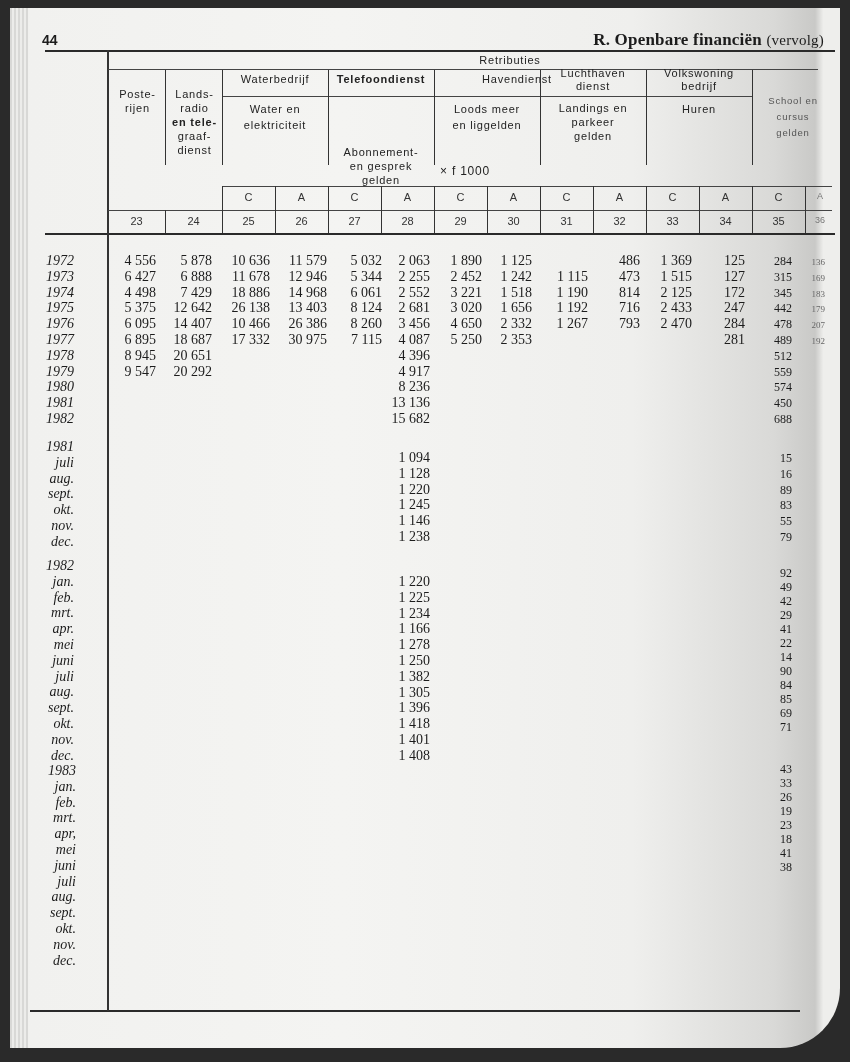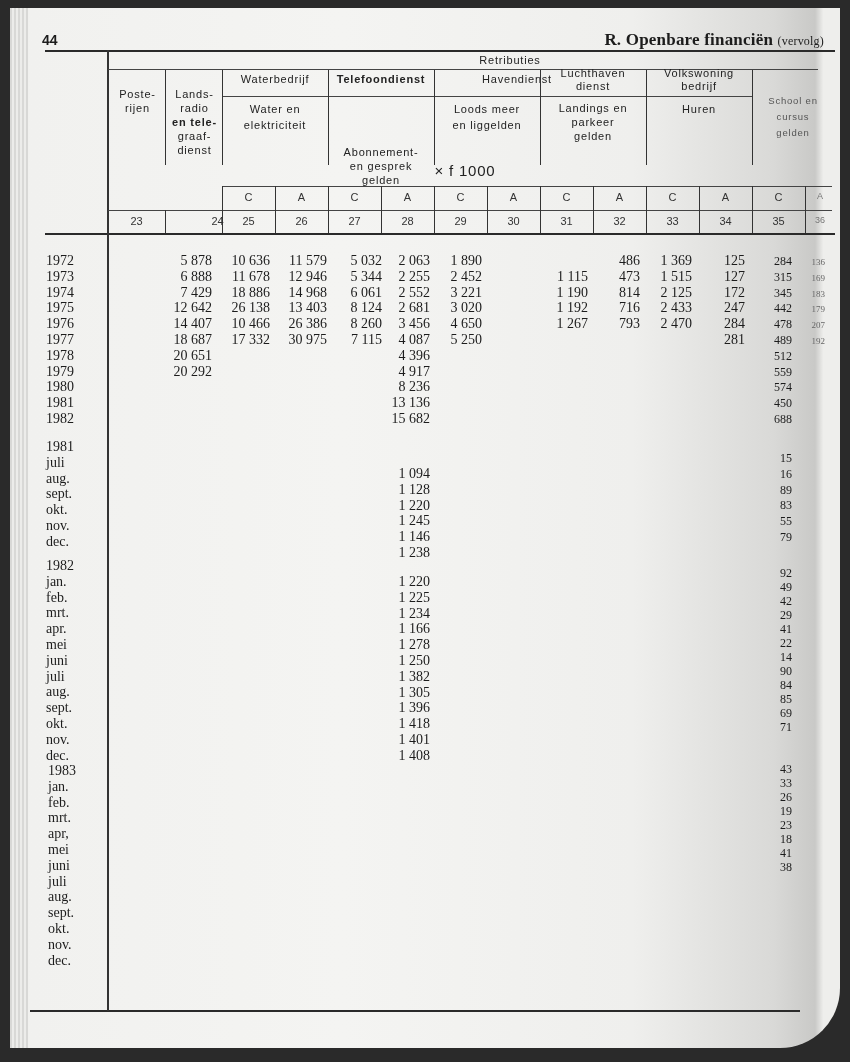--- a/index.html
+++ b/index.html
@@ -1,27 +1,27 @@
 <!DOCTYPE html>
 <html><head>
 <meta charset="utf-8">
 <style>
   html, body { margin:0; padding:0; }
   body { width:850px; height:1062px; background:#2a2a2a; position:relative; overflow:hidden; font-family:"Liberation Serif", serif; color:#1c1c1c; }
   .page { position:absolute; left:10px; top:8px; width:830px; height:1040px; background:linear-gradient(90deg,#e4e4e2 0px,#f1f1ef 20px,#f4f4f2 40%,#efefed 75%,#d9d9d7 92%,#c9c9c7 97%,#eeeeec 98%); border-radius:0 0 60px 0; }
   .page-edge { position:absolute; left:0; top:0; width:18px; height:100%; background:repeating-linear-gradient(90deg,#d8d8d6 0 2px,#ececea 2px 4px); }
   .page-num { position:absolute; left:32px; top:24px; font-family:"Liberation Sans", sans-serif; font-weight:bold; font-size:14px; }
   .section-title { position:absolute; right:16px; top:22px; font-size:17px; font-weight:bold; letter-spacing:0.2px; }
-  .section-title .small { font-size:12px; font-weight:normal; }
+  .section-title .small { font-size:15px; font-weight:normal; }
   .rule { position:absolute; background:#2a2a2a; }
   .vline { position:absolute; background:#333; width:1.5px; }
   .hdr { position:absolute; font-family:"Liberation Sans", sans-serif; font-size:11px; letter-spacing:0.8px; text-align:center; line-height:16px; color:#222; }
   .hdr.bold { font-weight:bold; }
   .ca { position:absolute; font-family:"Liberation Sans", sans-serif; font-size:11px; text-align:center; color:#333; }
-  .lbl { position:absolute; font-size:14px; line-height:15.8px; }
+  .lbl { position:absolute; font-style:italic; font-size:14px; line-height:15.8px;text-align:right; }
   .col { position:absolute; font-size:14px; line-height:15.8px; text-align:right; white-space:pre; }
   .col.small { font-size:12px; }
   .col.tiny { font-size:9px; color:#666; }
 </style>
 </head>
 <body>
 
 <div class="page">
   <div class="page-edge"></div>
 
@@ -74,21 +74,21 @@
 gelden</div>
 
   <div class="vline" style="left:155px; top:62px; height:95px; width:1px;"></div>
   <div class="vline" style="left:212px; top:62px; height:95px; width:1px;"></div>
   <div class="vline" style="left:318px; top:62px; height:95px; width:1px;"></div>
   <div class="vline" style="left:424px; top:62px; height:95px; width:1px;"></div>
   <div class="vline" style="left:530px; top:62px; height:95px; width:1px;"></div>
   <div class="vline" style="left:636px; top:62px; height:95px; width:1px;"></div>
   <div class="vline" style="left:742px; top:62px; height:95px; width:1px;"></div>
 
-  <div class="hdr" style="left:420px; top:155px; width:70px; font-size:15px;">× f 1000</div>
+  <div class="hdr" style="left:420px; top:155px; width:70px; font-size:12px;">× f 1000</div>
 
   <div class="rule" style="left:212px; top:178px; width:610px; height:1px; background:#444;"></div>
   <div class="rule" style="left:98px; top:202px; width:724px; height:1px; background:#444;"></div>
 
   <div>
     <div class="ca" style="left:212px; top:183px; width:53px;">C</div>
     <div class="ca" style="left:265px; top:183px; width:53px;">A</div>
     <div class="ca" style="left:318px; top:183px; width:53px;">C</div>
     <div class="ca" style="left:371px; top:183px; width:53px;">A</div>
     <div class="ca" style="left:424px; top:183px; width:53px;">C</div>
@@ -96,21 +96,21 @@
     <div class="ca" style="left:530px; top:183px; width:53px;">C</div>
     <div class="ca" style="left:583px; top:183px; width:53px;">A</div>
     <div class="ca" style="left:636px; top:183px; width:53px;">C</div>
     <div class="ca" style="left:689px; top:183px; width:53px;">A</div>
     <div class="ca" style="left:742px; top:183px; width:53px;">C</div>
     <div class="ca" style="left:795px; top:183px; width:30px; font-size:9px; color:#777;">A</div>
   </div>
 
   <div>
     <div class="ca" style="left:98px; top:207px; width:57px;">23</div>
-    <div class="ca" style="left:155px; top:207px; width:57px;padding-left:24px;">24</div>
+    <div class="ca" style="left:155px; top:207px; width:57px;">24</div>
     <div class="ca" style="left:212px; top:207px; width:53px;">25</div>
     <div class="ca" style="left:265px; top:207px; width:53px;">26</div>
     <div class="ca" style="left:318px; top:207px; width:53px;">27</div>
     <div class="ca" style="left:371px; top:207px; width:53px;">28</div>
     <div class="ca" style="left:424px; top:207px; width:53px;">29</div>
     <div class="ca" style="left:477px; top:207px; width:53px;">30</div>
     <div class="ca" style="left:530px; top:207px; width:53px;">31</div>
     <div class="ca" style="left:583px; top:207px; width:53px;">32</div>
     <div class="ca" style="left:636px; top:207px; width:53px;">33</div>
     <div class="ca" style="left:689px; top:207px; width:53px;">34</div>
@@ -139,20 +139,28 @@
     <div>1975</div>
     <div>1976</div>
     <div>1977</div>
     <div>1978</div>
     <div>1979</div>
     <div>1980</div>
     <div>1981</div>
     <div>1982</div>
   </div>
 
+  <div class="col" style="left:100px; top:245px; width:46px;">4 556
+6 427
+4 498
+5 375
+6 095
+6 895
+8 945
+9 547</div>
   <div class="col" style="left:150px; top:245px; width:52px;">5 878
 6 888
 7 429
 12 642
 14 407
 18 687
 20 651
 20 292</div>
   <div class="col" style="left:205px; top:245px; width:55px;">10 636
 11 678
@@ -182,20 +190,26 @@
 4 917
 8 236
 13 136
 15 682</div>
   <div class="col" style="left:430px; top:245px; width:42px;">1 890
 2 452
 3 221
 3 020
 4 650
 5 250</div>
+  <div class="col" style="left:480px; top:245px; width:42px;">1 125
+1 242
+1 518
+1 656
+2 332
+2 353</div>
   <div class="col" style="left:536px; top:245px; width:42px;">
 1 115
 1 190
 1 192
 1 267</div>
   <div class="col" style="left:590px; top:245px; width:40px;">486
 473
 814
 716
 793</div>
@@ -230,21 +244,21 @@
 
   <div class="lbl" style="left:36px; top:431px;">
     <div>1981</div>
     <div>juli</div>
     <div>aug.</div>
     <div>sept.</div>
     <div>okt.</div>
     <div>nov.</div>
     <div>dec.</div>
   </div>
-  <div class="col" style="left:370px; top:458px; width:50px;">1 094
+  <div class="col" style="left:370px; top:442px; width:50px;">1 094
 1 128
 1 220
 1 245
 1 146
 1 238</div>
   <div class="col small" style="left:750px; top:443px; width:32px;">15
 16
 89
 83
 55

